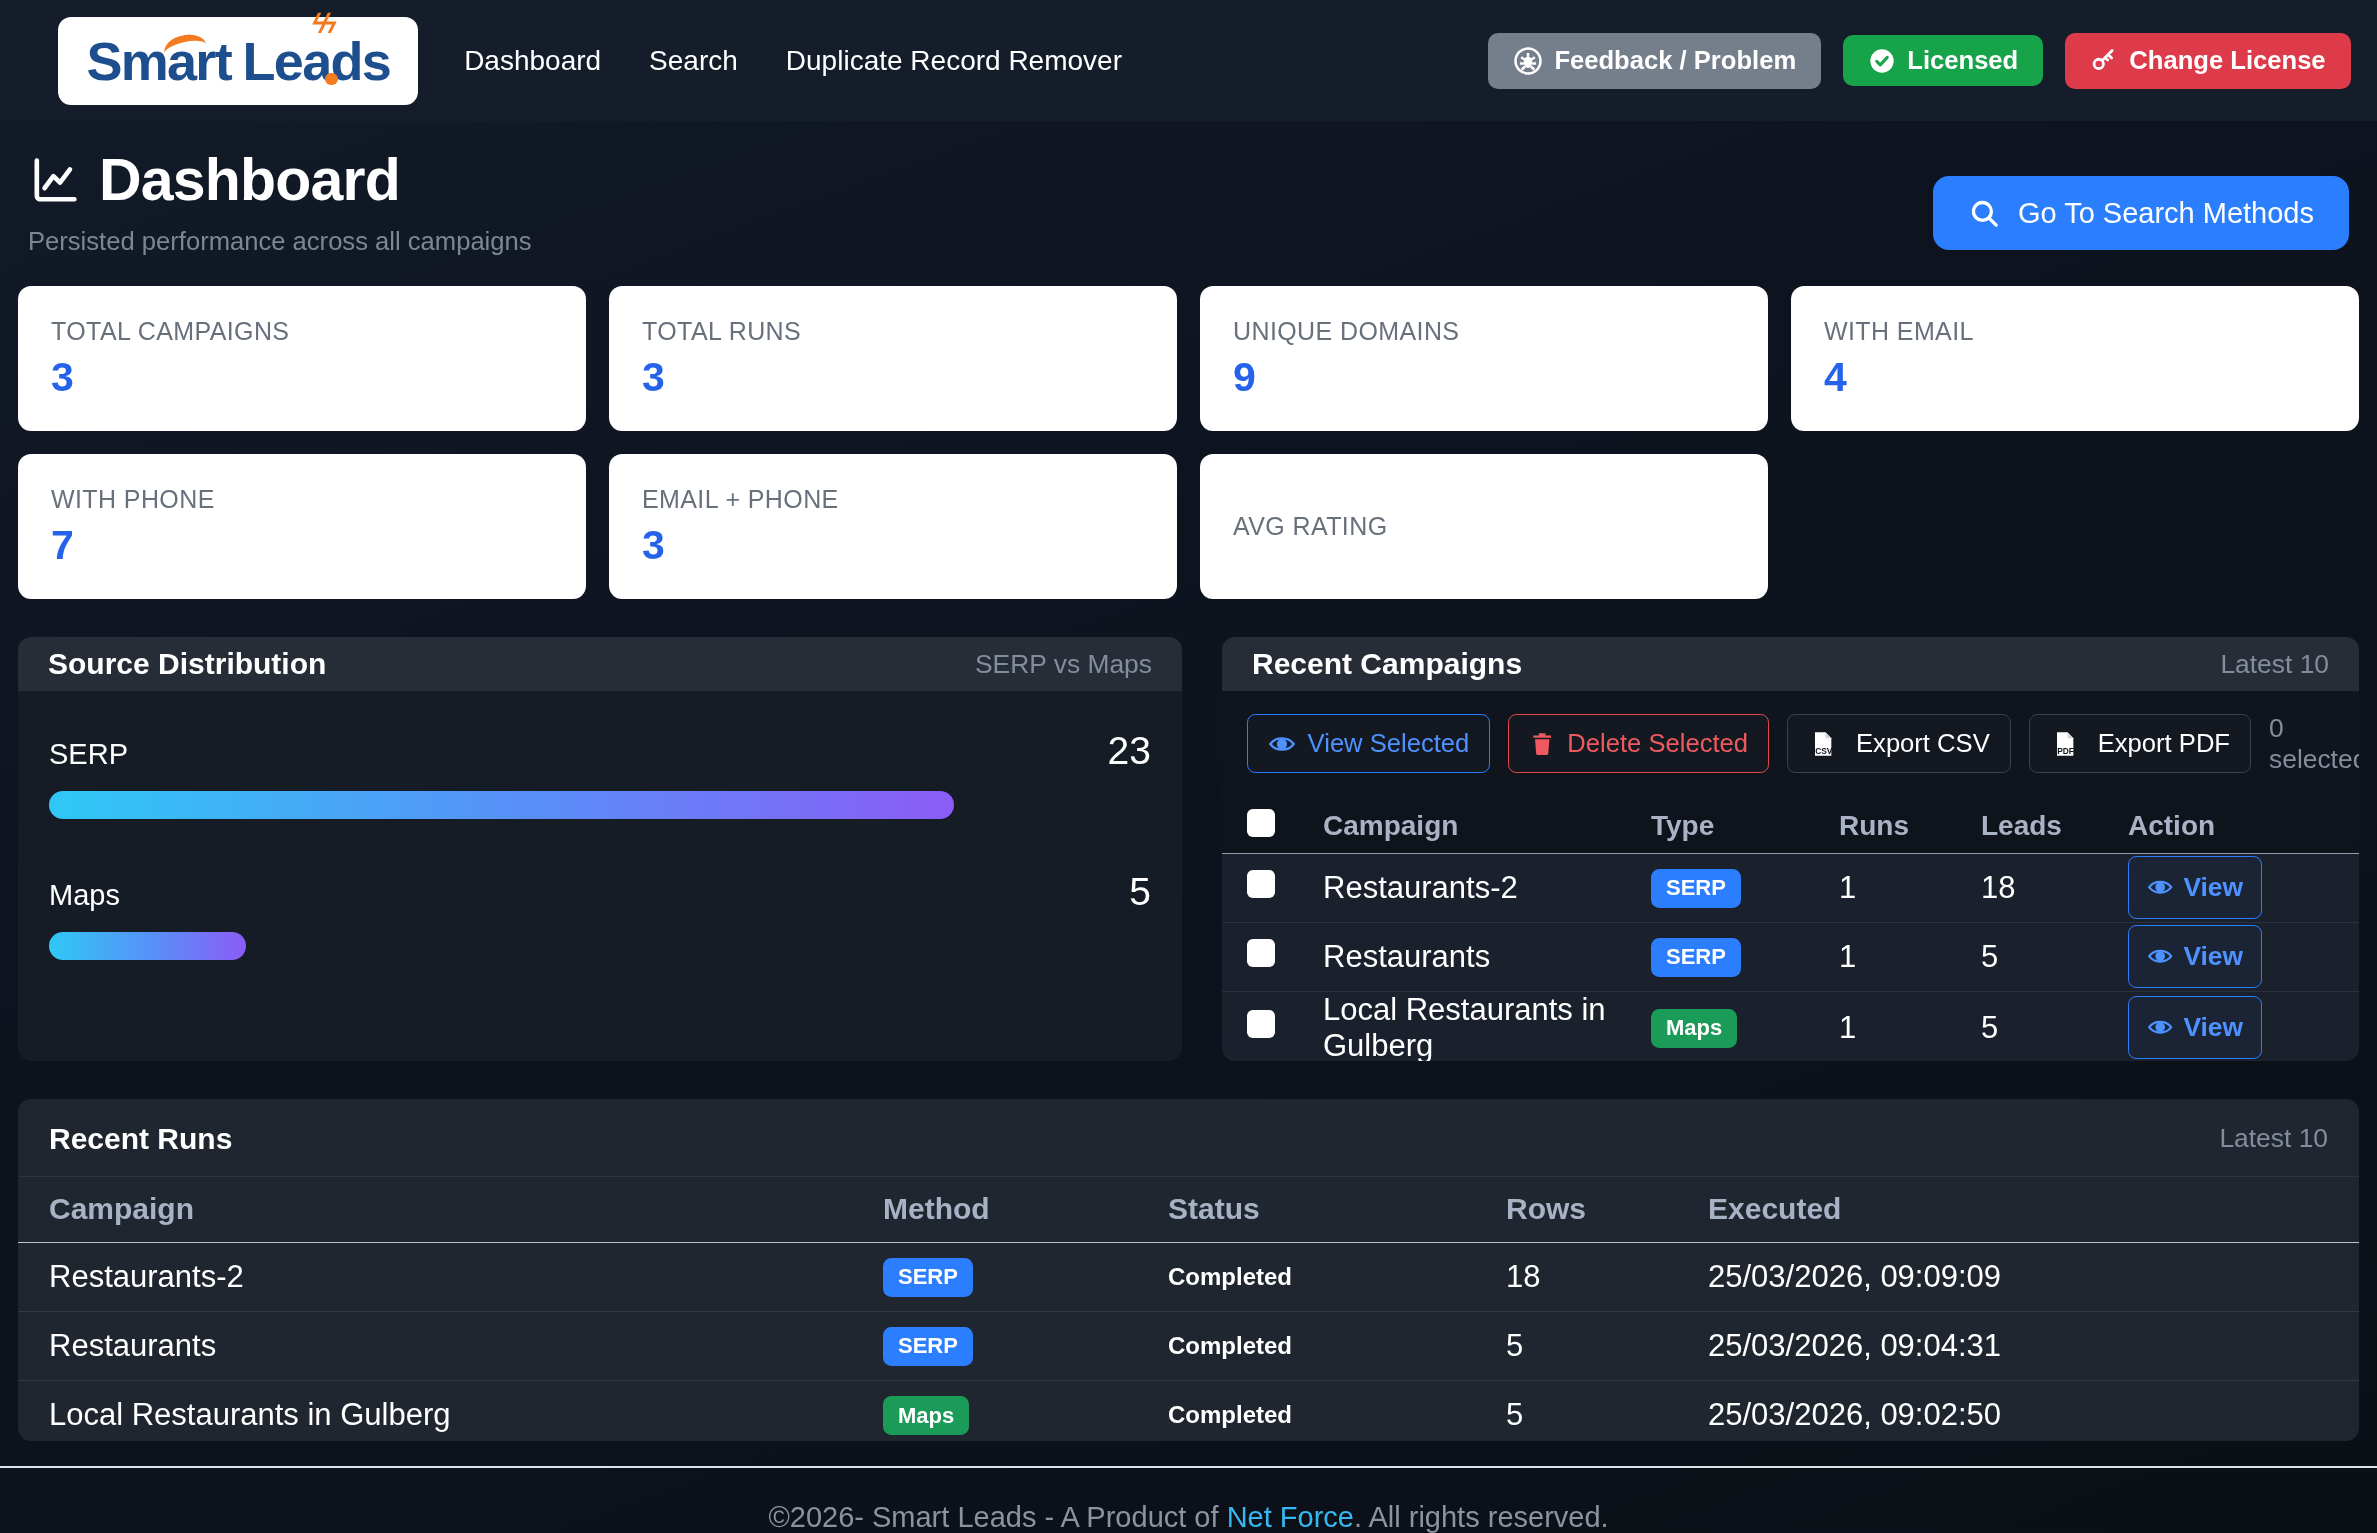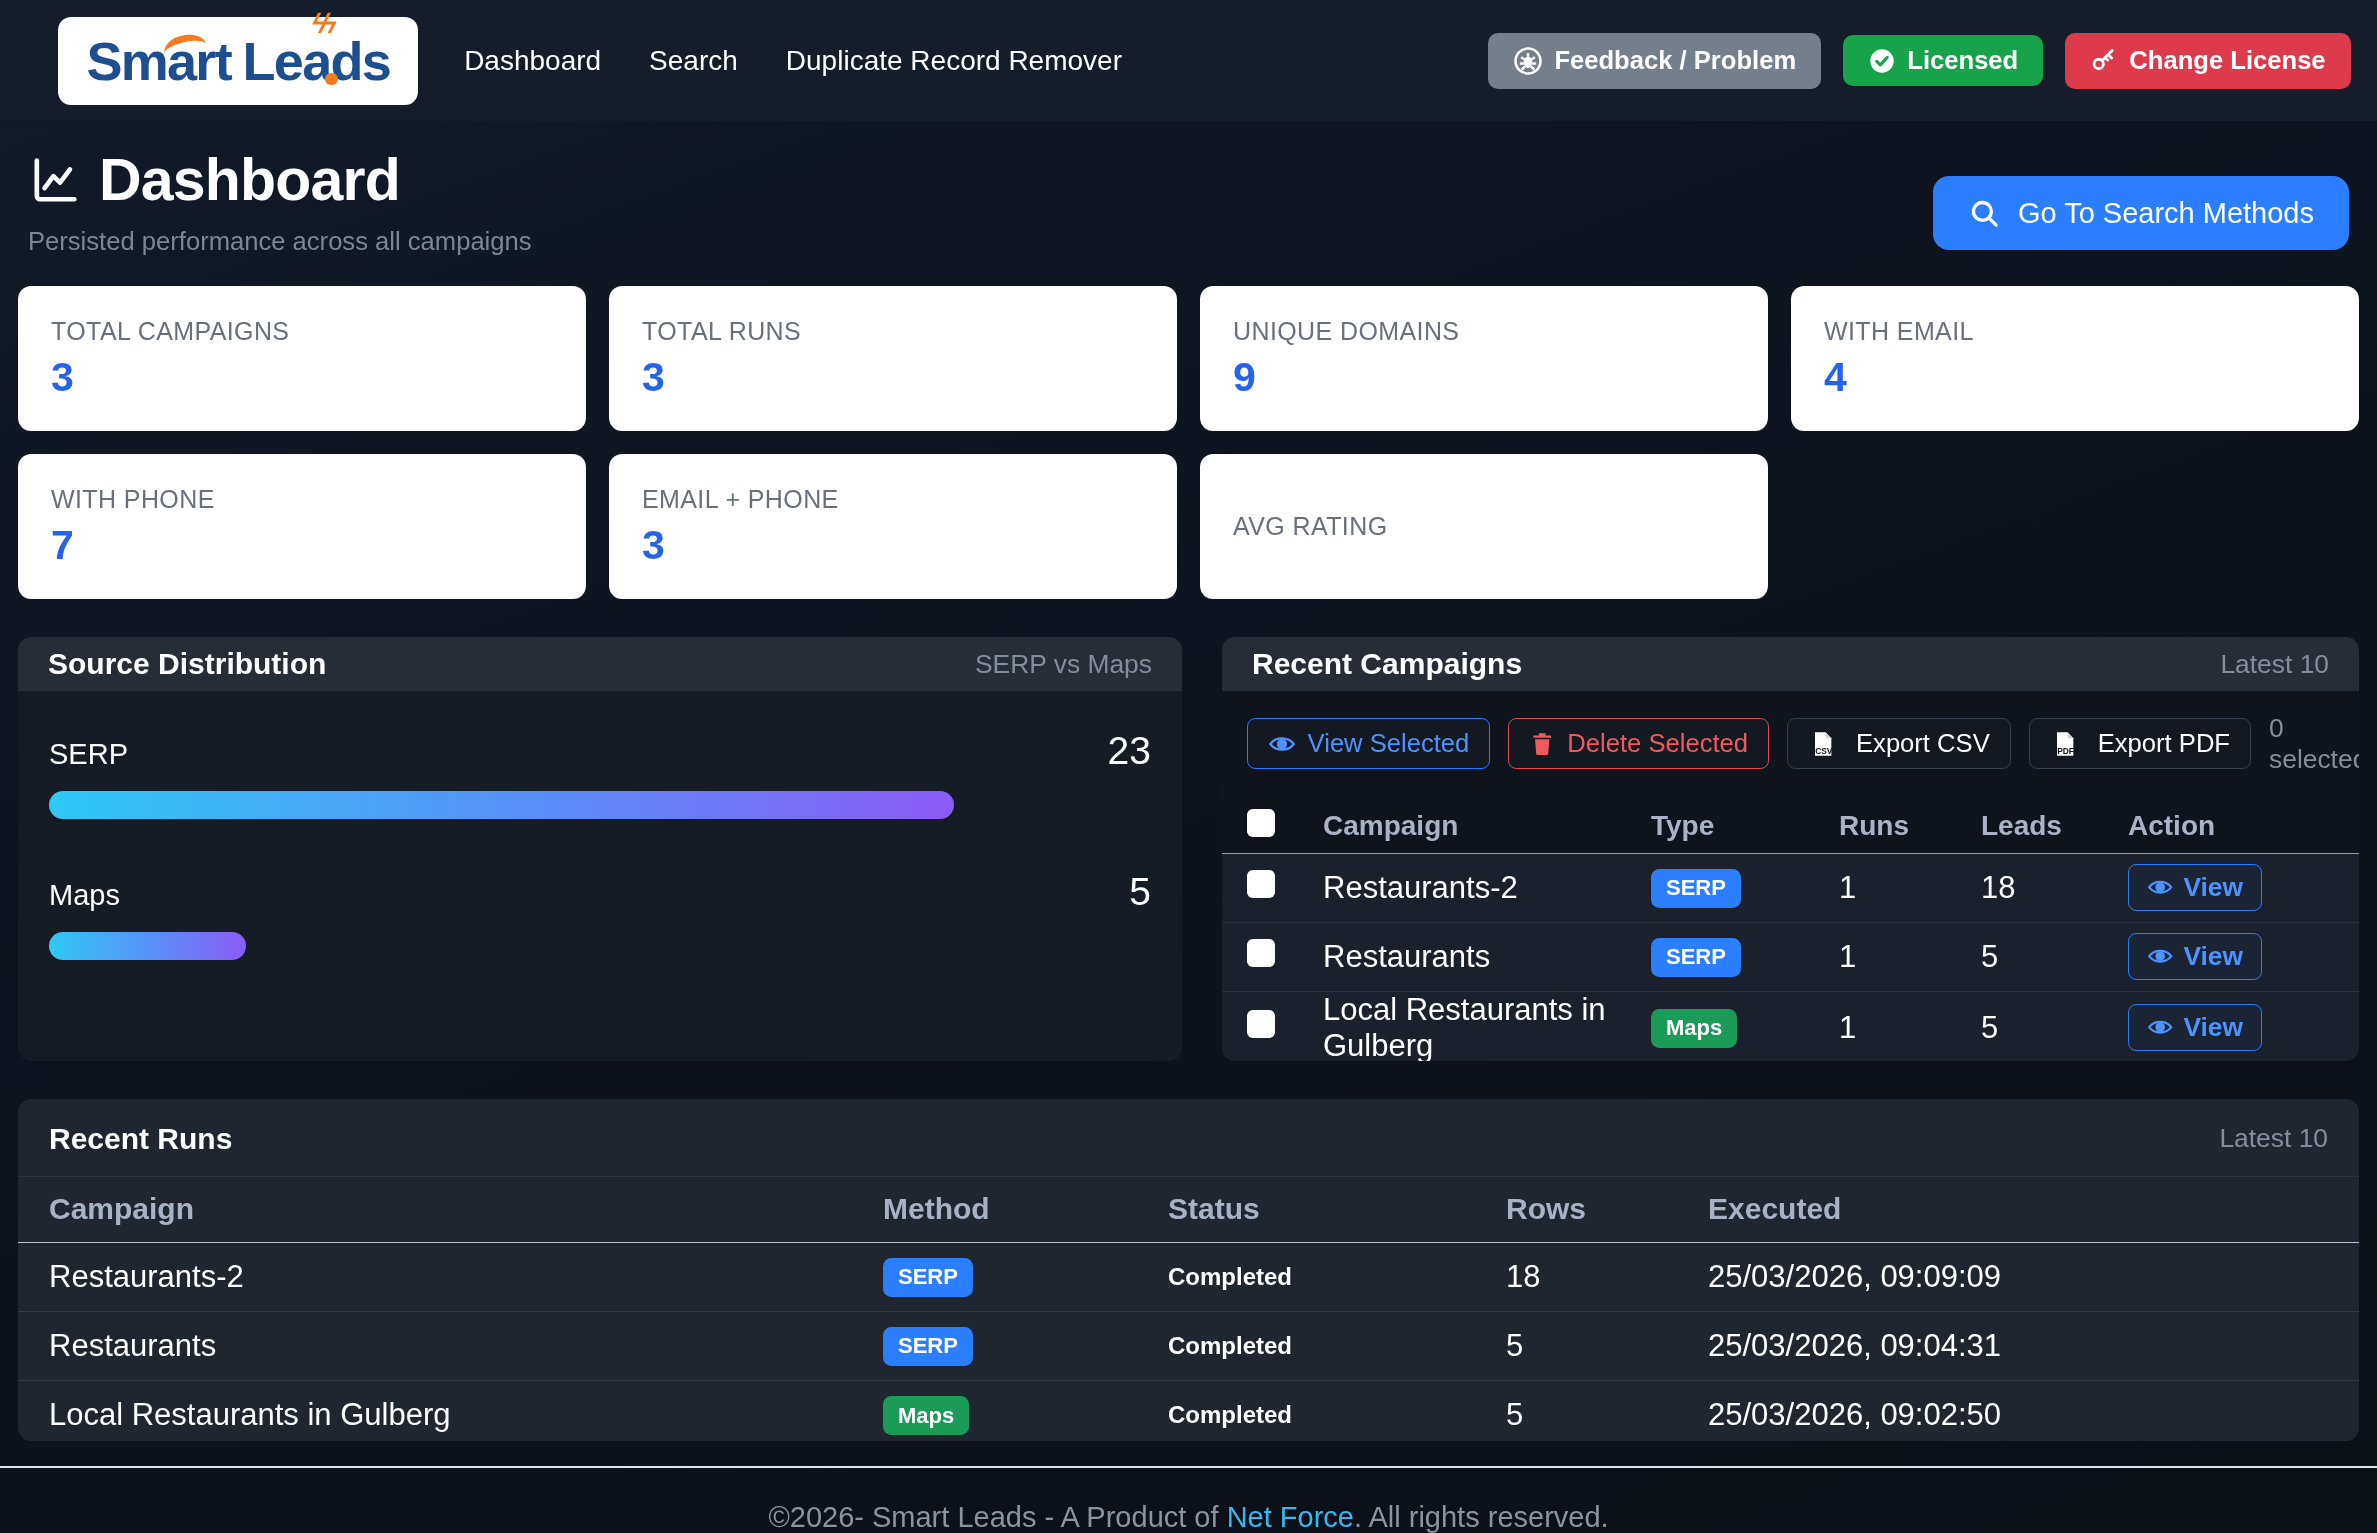--- a/index.html
+++ b/index.html
@@ -95,21 +95,21 @@
   .dist-val { margin-left:auto; font-size:39px; }
   .dist-track { margin-top:18px; }
   .dist-bar {
     height:28px; border-radius:14px;
     background:linear-gradient(90deg,#2fc8f5 0%,#5a8df8 55%,#8b5cf6 100%);
   }
 
   
   .camp-body { background:#10151d; flex:1; display:flex; flex-direction:column; }
   .camp-toolbar { display:flex; align-items:center; gap:18px; padding:21.5px 25px 25px 25px; }
-  .btn-outline { height:51px; padding:0 20px; font-size:25.6px; font-weight:400;
+  .btn-outline { height:59px; padding:0 20px; font-size:25.6px; font-weight:400;
                  border-radius:8.3px; background:rgba(255,255,255,0.02); }
   .btn-outline-blue { border:1.7px solid #2b7fff; color:#4d92ff; }
   .btn-outline-red  { border:1.7px solid #e5484d; color:#ef5a60; }
   .btn-outline-gray { border:1.7px solid #3a4250; color:#fff;gap:20px; }
   .toolbar-count { margin-left:auto; font-size:26.4px; color:#848d9c; padding-right:6.6px; }
 
   .camp-table { width:100%; }
   .camp-row {
     display:grid; grid-template-columns:76px 1fr 188px 142px 147px 206px;
     align-items:center; padding:0 25px;
@@ -124,21 +124,21 @@
     appearance:none; -webkit-appearance:none; width:28px; height:28px;
     background:#fff; border-radius:5.8px; cursor:pointer; display:inline-block;
   }
   .type-badge {
     display:inline-block; padding:6.6px 15px; border-radius:8.3px;
     font-size:22px; font-weight:700; color:#fff;
   }
   .badge-serp { background:#2b7fff; }
   .badge-maps { background:#1a9b57; }
   .view-btn {
-    border:1.7px solid #2b7fff; color:#4d92ff; border-radius:8.3px; height:47px;
+    border:1.7px solid #2b7fff; color:#4d92ff; border-radius:8.3px; height:63px;
     padding:0 18px; font-size:26.4px; gap:10px; background:rgba(43,127,255,0.04);
   }
 
   
   .runs-panel { margin:38px 18px 0 18px; background:#20262f; border-radius:13.2px; overflow:hidden; }
   .runs-title-row { display:flex; align-items:center; padding:23px 31px 20px 31px;
                     border-bottom:0.8px solid #2c3440; }
   .runs-table {}
   .runs-row {
     display:grid; grid-template-columns:834px 285px 338px 202px 1fr;

